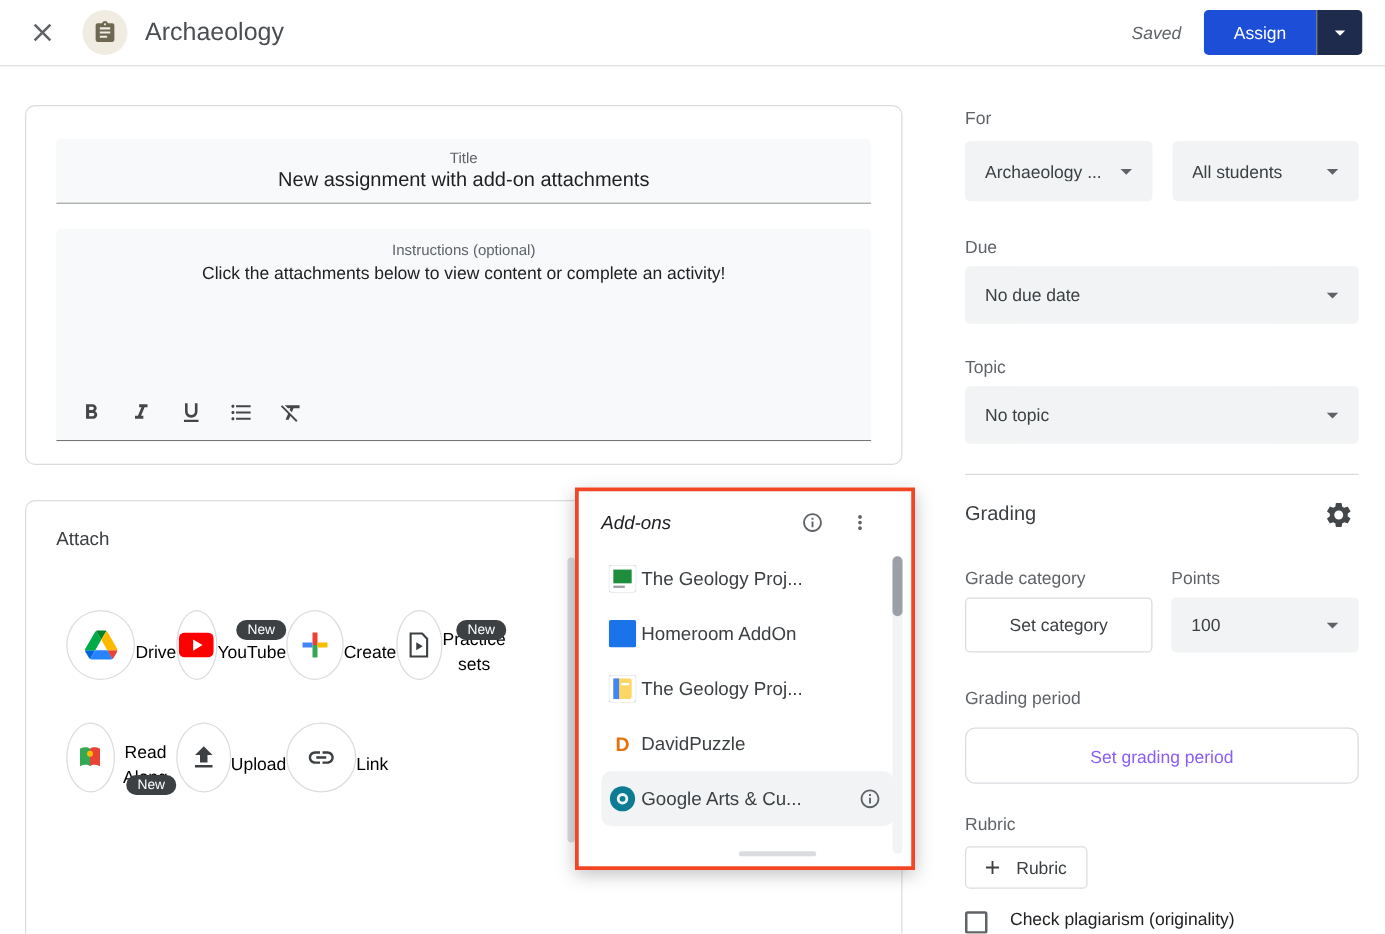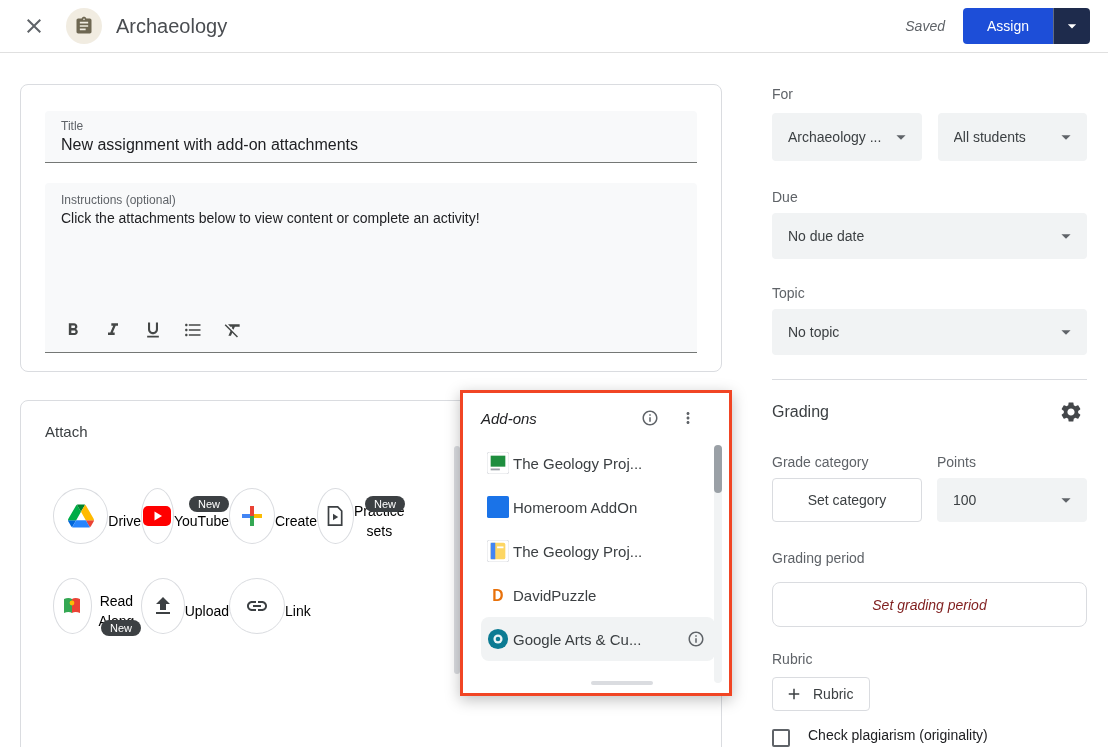--- a/index.html
+++ b/index.html
@@ -16,21 +16,21 @@
   .saved { margin-left:auto; font-style:italic; font-size:14px; color:#5f6368; margin-right:18px; }
   .assign-split { display:flex; height:36px; border-radius:4px; overflow:hidden; }
   .assign-main { background:#1d4ed8; color:#fff; border:none; font-size:14px; font-weight:500;
             padding:0 24px; cursor:pointer; font-family:inherit; }
   .assign-caret { background:#1e2b4c; border:none; border-left:1px solid rgba(255,255,255,.3);
             width:37px; cursor:pointer; display:flex; align-items:center; justify-content:center; }
 
   
   .left-col { position:absolute; left:20px; top:84px; width:702px; }
   .card { background:#fff; border:1px solid #dadce0; border-radius:8px; }
-  .form-card { height:288px; padding:26px 24px 20px; }
+  .form-card { height:288px; padding:26px 24px 20px;text-align:center; }
   .field-box { background:#f8f9fa; border-bottom:1px solid #747775; border-radius:4px 4px 0 0; padding:8px 16px; }
   .field-label { font-size:12px; color:#5f6368; }
   .field-value { font-size:16px; color:#202124; margin-top:3px; }
   .instructions-box { margin-top:20px; height:170px; display:flex; flex-direction:column; padding:10px 16px 0; }
   .instructions-box .field-value { font-size:14px; }
   .fmt-toolbar { margin-top:auto; display:flex; align-items:center; gap:16px; padding:8px 0 10px; }
   .fmt-btn { background:none; border:none; cursor:pointer; width:24px; height:24px; display:flex; align-items:center; justify-content:center; }
 
   .attach-card { margin-top:28px; height:360px; padding:22px 24px; }
   .attach-heading { font-size:15px; color:#3c4043; font-weight:500; }
@@ -77,21 +77,21 @@
   .grading-heading { font-size:16px; color:#3c4043; font-weight:500; }
   .grading-row .icon-btn { margin-left:auto; }
   .two-col { display:flex; }
   .two-col .col1 { width:165px; }
   .labels-row { margin-top:26px; margin-bottom:8px; }
   .labels-row span { font-size:14px; color:#5f6368; }
   .outline-box { background:#fff; border:1px solid #dadce0; border-radius:4px; height:44px; width:150px;
             display:flex; align-items:center; justify-content:center; font-size:14px; color:#3c4043; cursor:pointer; }
   .select.points { width:150px; height:44px; }
   .wide-btn { margin-top:8px; width:100%; height:45px; background:#fff; border:1px solid #dadce0; border-radius:8px;
-            font-size:14px; font-weight:500; color:#7f1d1d; cursor:pointer; font-family:inherit;font-style:italic; }
+            font-size:14px; font-weight:500; color:#8b5cf6; cursor:pointer; font-family:inherit; }
   .rubric-btn { margin-top:10px; display:inline-flex; align-items:center; gap:10px; height:34px; padding:0 16px 0 12px;
             background:#fff; border:1px solid #dadce0; border-radius:4px; font-size:14px; font-weight:500;
             color:#3c4043; cursor:pointer; font-family:inherit; }
   .plagiarism-row { margin-top:16px; display:flex; align-items:flex-start; gap:18px; }
   .checkbox { width:18px; height:18px; border:2px solid #5f6368; border-radius:2px; margin-top:2px; cursor:pointer; flex:none; }
   .plag-label { font-size:14px; color:#202124; }
 </style>
 </head>
 <body>
 

